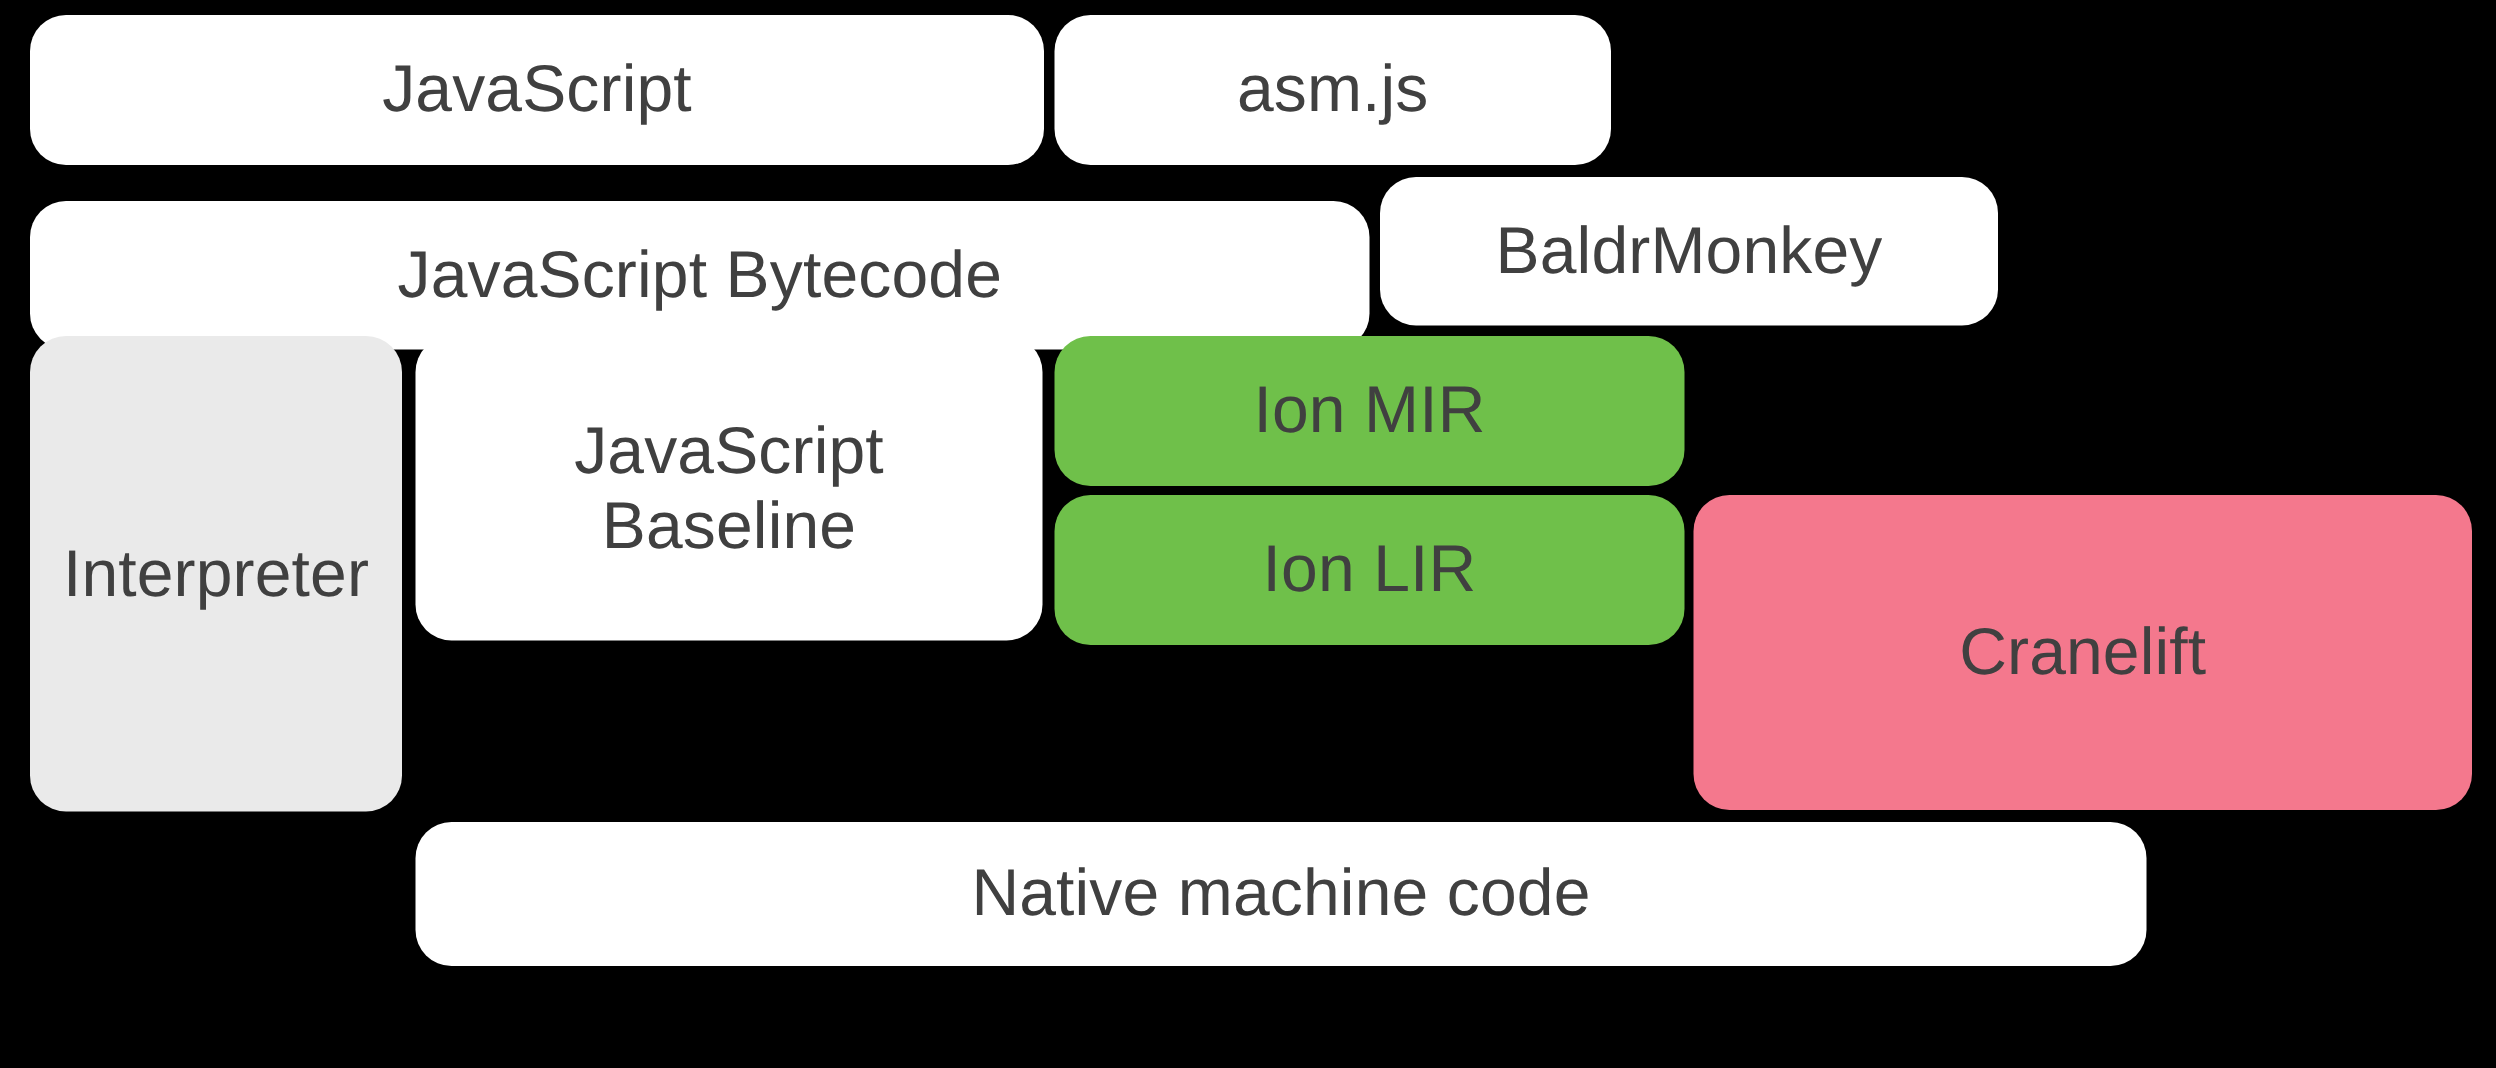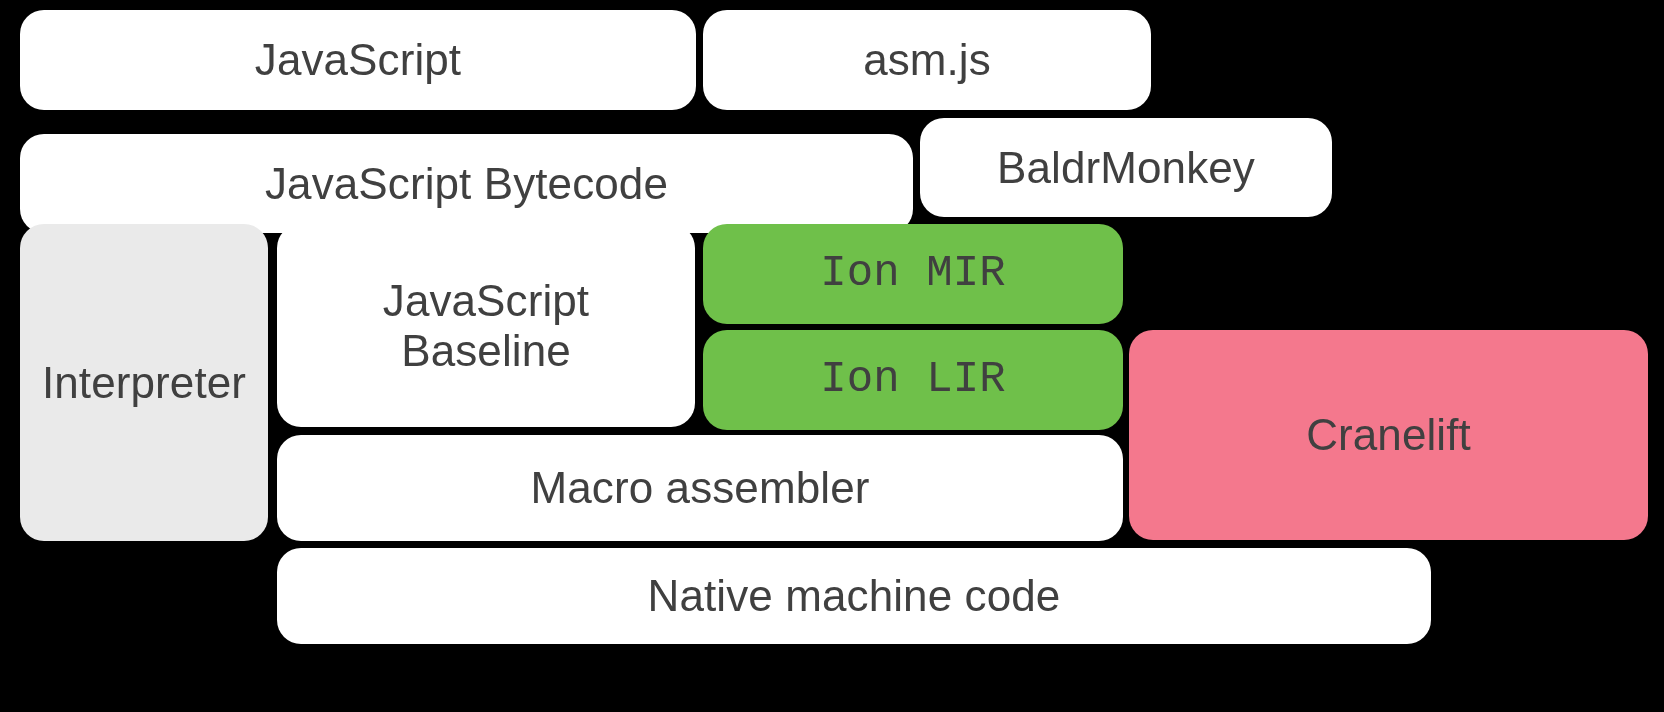--- a/index.html
+++ b/index.html
@@ -27,32 +27,31 @@
     color: #404040;
     font-size: 44px;
     line-height: 1.12;
     font-weight: 400;
     letter-spacing: 0.1px;
     white-space: pre-line;
     user-select: none;
   }
   .fill-white  { background: #FFFFFF; }
   .fill-gray   { background: #EAEAEA; }
-  .fill-green  { background: #6FC04A; font-family: Liberation Mono, monospace; }
+  .fill-green  { background: #6FC04A; }
   .fill-pink   { background: #F4788D; }
 </style>
 </head>
 <body>
 
 <div id="canvas">
     <div class="node fill-white" style="left: 20px; top: 10px; width: 676px; height: 100px;">JavaScript</div>
-    <div class="node fill-white" style="left: 703px; top: 10px; width: 448px; height: 100px;">asm.js</div>
+    <div class="node fill-white" style="left: 703px; top: 10px; width: 371px; height: 100px;">asm.js</div>
     <div class="node fill-white" style="left: 20px; top: 118px; width: 893px; height: 99px; margin-top: 16px;">JavaScript Bytecode</div>
     <div class="node fill-white" style="left: 920px; top: 118px; width: 412px; height: 99px;">BaldrMonkey</div>
     <div class="node fill-gray" style="left: 20px; top: 224px; width: 248px; height: 317px;">Interpreter</div>
     <div class="node fill-white" style="left: 277px; top: 224px; width: 418px; height: 203px;">JavaScript
 Baseline</div>
     <div class="node fill-green" style="left: 703px; top: 224px; width: 420px; height: 100px;">Ion MIR</div>
     <div class="node fill-green" style="left: 703px; top: 330px; width: 420px; height: 100px;">Ion LIR</div>
     <div class="node fill-pink" style="left: 1129px; top: 330px; width: 519px; height: 210px;">Cranelift</div>
-    <div class="node fill-white" style="left: 277px; top: 435px; width: 846px; height: 106px;">Macro assembler</div>
     <div class="node fill-white" style="left: 277px; top: 548px; width: 1154px; height: 96px;">Native machine code</div>
   </div>
 
 </body></html>

